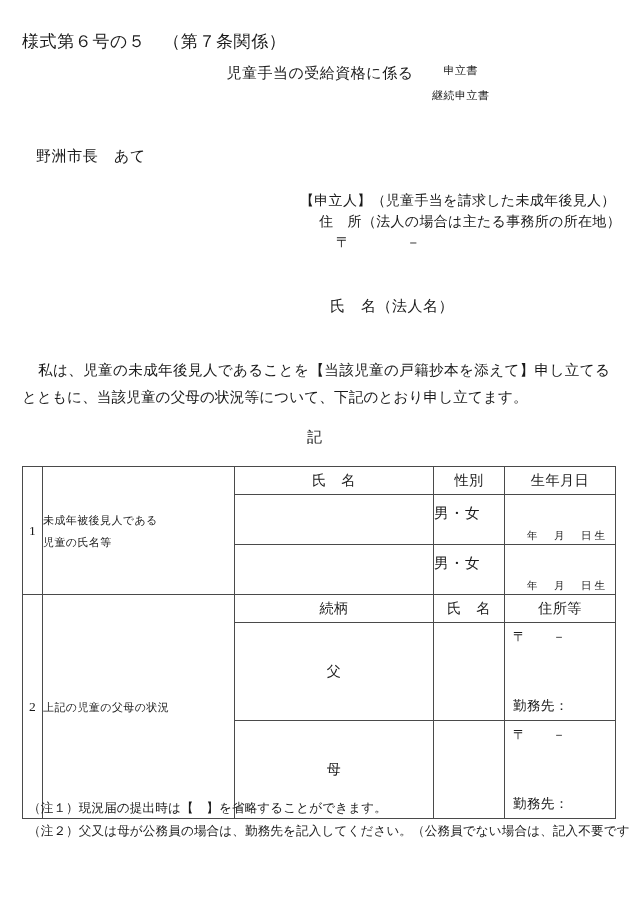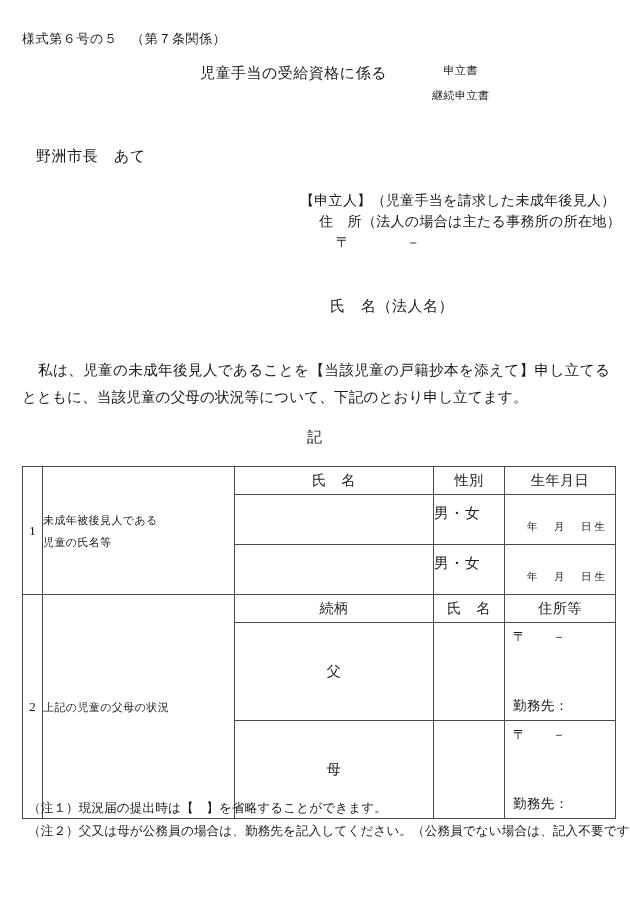--- a/index.html
+++ b/index.html
@@ -20,30 +20,30 @@
     inset: 0;
     width: 630px;
     height: 903px;
   }
 
   
   .form-code {
     position: absolute;
     left: 22px;
     top: 30px;
-    font-size: 13px;
+    font-size: 17px;
     letter-spacing: 0.6px;
     white-space: nowrap;
   }
   .title-block {
     position: absolute;
     left: 200px;
     top: 61px;
     width: 240px;
-    text-align: left;
+    text-align: center;
     font-size: 15px;
     line-height: 24px;
     letter-spacing: 0.5px;
   }
   .title-line2 { display: block; }
   .title-kind {
     position: absolute;
     left: 432px;
     top: 58px;
     font-size: 11px;
@@ -141,21 +141,21 @@
   }
   .row-child { height: 50px; }
   .row-parent { height: 98px; }
 
   .birth-cell {
     position: relative;
   }
   .birth-inner {
     position: absolute;
     right: 7px;
-    bottom: 10px;
+    bottom: 1px;
     font-size: 10.5px;
     letter-spacing: 3px;
     white-space: nowrap;
   }
   .sex-cell {
     position: relative;
   }
   .sex-inner {
     position: absolute;
     left: 0;

